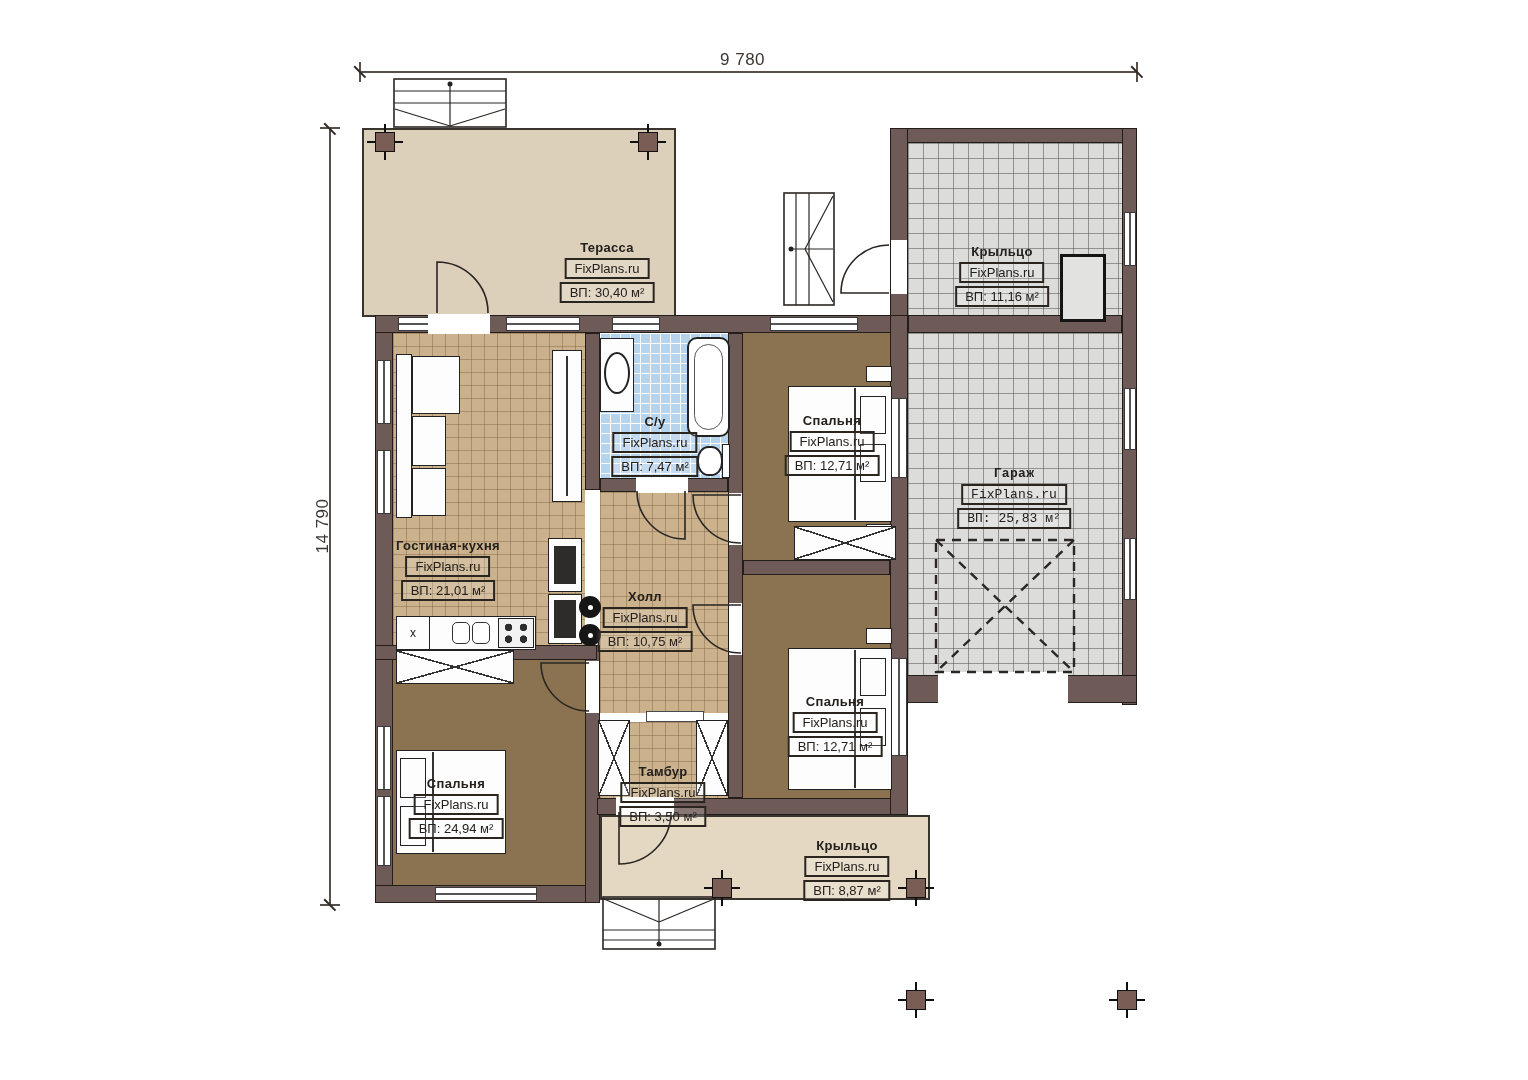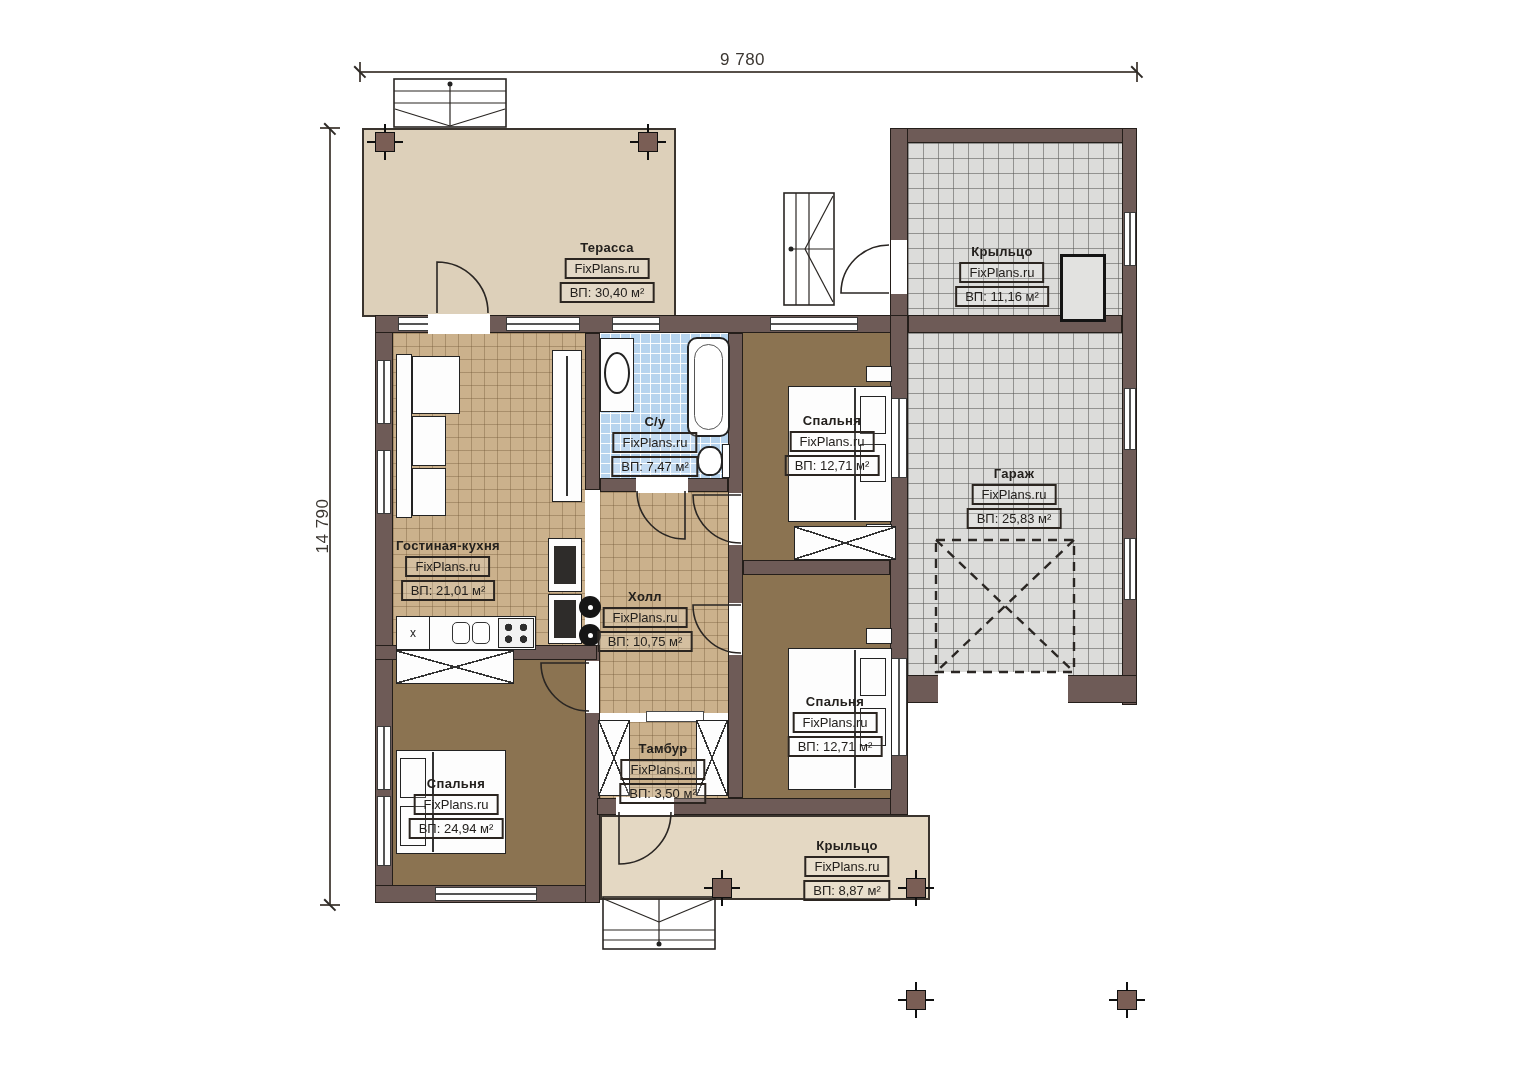--- a/index.html
+++ b/index.html
@@ -277,21 +277,21 @@
   <div class="room-label" style="left:1002px;top:244px;">
     <div class="rl-name">Крыльцо</div>
     <div class="rl-box"><span>FixPlans.ru</span></div>
     <div class="rl-box"><span>ВП: 11,16 м²</span></div>
   </div>
   <div class="room-label" style="left:832px;top:413px;">
     <div class="rl-name">Спальня</div>
     <div class="rl-box"><span>FixPlans.ru</span></div>
     <div class="rl-box"><span>ВП: 12,71 м²</span></div>
   </div>
-  <div class="room-label" style="left:1014px;top:466px;">
+  <div class="room-label" style="left:1014px;top:466px;font-family:Liberation Mono, monospace;">
     <div class="rl-name">Гараж</div>
     <div class="rl-box"><span>FixPlans.ru</span></div>
     <div class="rl-box"><span>ВП: 25,83 м²</span></div>
   </div>
   <div class="room-label" style="left:655px;top:414px;">
     <div class="rl-name">С/у</div>
     <div class="rl-box"><span>FixPlans.ru</span></div>
     <div class="rl-box"><span>ВП: 7,47 м²</span></div>
   </div>
   <div class="room-label" style="left:448px;top:538px;">
@@ -302,21 +302,21 @@
   <div class="room-label" style="left:645px;top:589px;">
     <div class="rl-name">Холл</div>
     <div class="rl-box"><span>FixPlans.ru</span></div>
     <div class="rl-box"><span>ВП: 10,75 м²</span></div>
   </div>
   <div class="room-label" style="left:835px;top:694px;">
     <div class="rl-name">Спальня</div>
     <div class="rl-box"><span>FixPlans.ru</span></div>
     <div class="rl-box"><span>ВП: 12,71 м²</span></div>
   </div>
-  <div class="room-label" style="left:663px;top:741px;">
+  <div class="room-label" style="left:663px;top:764px;">
     <div class="rl-name">Тамбур</div>
     <div class="rl-box"><span>FixPlans.ru</span></div>
     <div class="rl-box"><span>ВП: 3,50 м²</span></div>
   </div>
   <div class="room-label" style="left:456px;top:776px;">
     <div class="rl-name">Спальня</div>
     <div class="rl-box"><span>FixPlans.ru</span></div>
     <div class="rl-box"><span>ВП: 24,94 м²</span></div>
   </div>
   <div class="room-label" style="left:847px;top:838px;">

